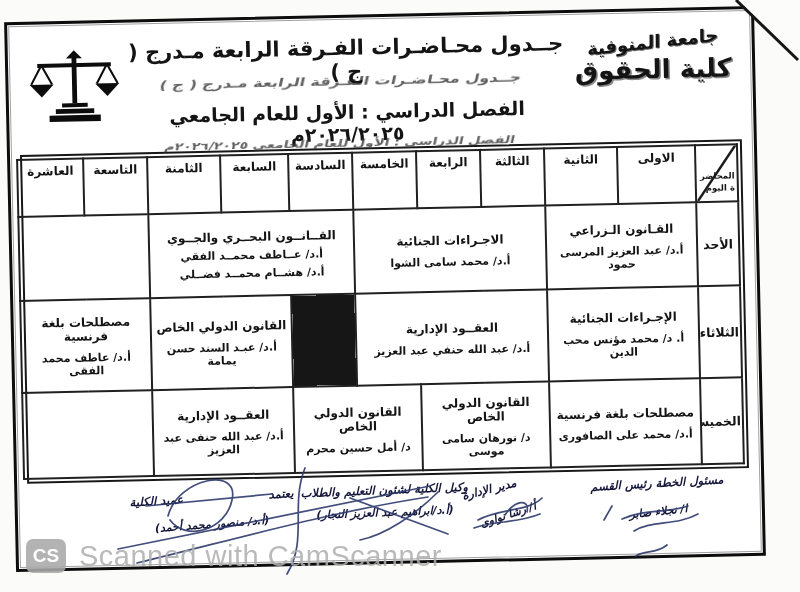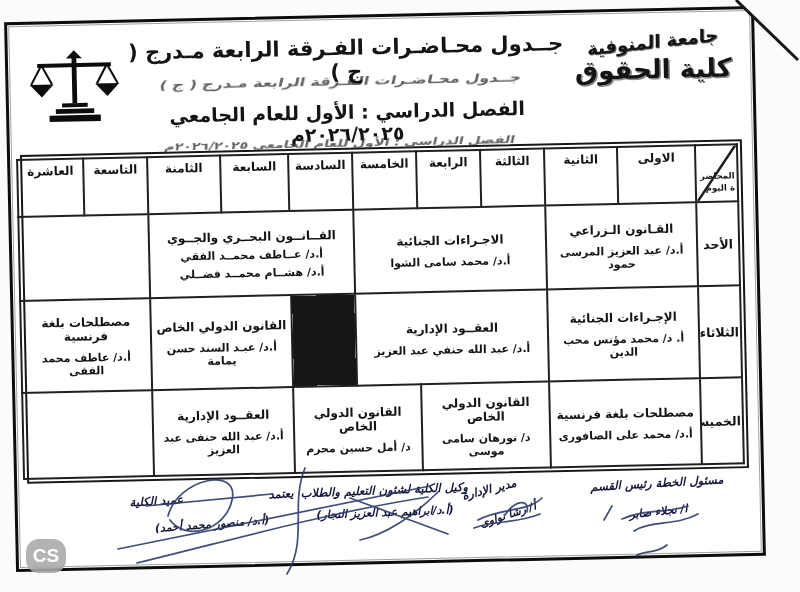--- a/index.html
+++ b/index.html
@@ -57,21 +57,21 @@
   .sig-vice{right:278px;top:3px;width:198px;transform:rotate(-1deg);}
   .sig-vice .name{margin-top:9px;}
   .sig-dean{right:462px;top:7px;width:176px;}
   .sig-dean .row{display:flex;justify-content:space-between;padding:0 6px;transform:rotate(-2deg);}
   .sig-dean .name{margin-top:13px;transform:rotate(-3deg);}
 
   
   .pen-overlay{position:absolute;inset:0;z-index:9;pointer-events:none;}
   .fold-overlay{position:absolute;inset:0;z-index:12;pointer-events:none;}
   .cs-bar{position:absolute;left:26px;top:539px;display:flex;align-items:center;gap:13px;z-index:10;}
-  .cs-badge{width:40px;height:34px;border-radius:13px;background:#a9a9a9;opacity:.88;color:#fff;
+  .cs-badge{width:40px;height:34px;border-radius:7px;background:#a9a9a9;opacity:.88;color:#fff;
     font-family:"Liberation Sans",sans-serif;font-weight:bold;font-size:19px;
     display:flex;align-items:center;justify-content:center;}
   .cs-text{font-family:"Liberation Sans",sans-serif;font-size:29px;color:#aeaeae;opacity:.85;letter-spacing:.5px;}
 </style>
 </head>
 <body>
 
 <div class="sheet" dir="rtl">
 
   <div class="header">
@@ -245,13 +245,14 @@
   </g>
 </svg>
 
 <svg class="fold-overlay" width="800" height="592" viewBox="0 0 800 592">
   <polygon points="738,0 800,0 800,62" fill="#fcfcfb"></polygon>
   <line x1="736" y1="0" x2="798" y2="60" stroke="#161616" stroke-width="3"></line>
 </svg>
 
 <div class="cs-bar">
   <div class="cs-badge">CS</div>
+  <div class="cs-text">Scanned with CamScanner</div>
 </div>
 
 </body></html>

